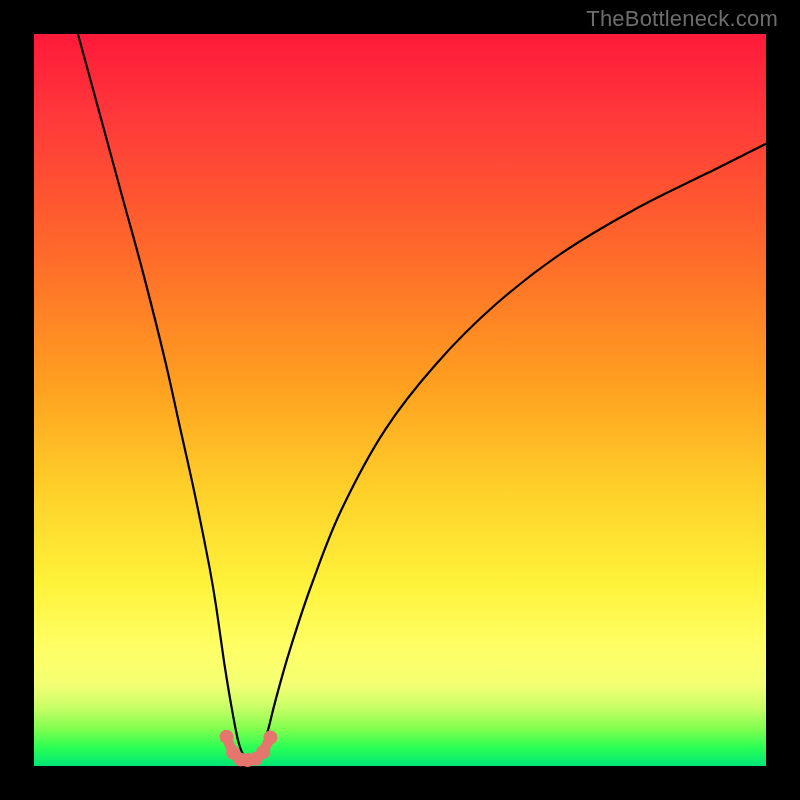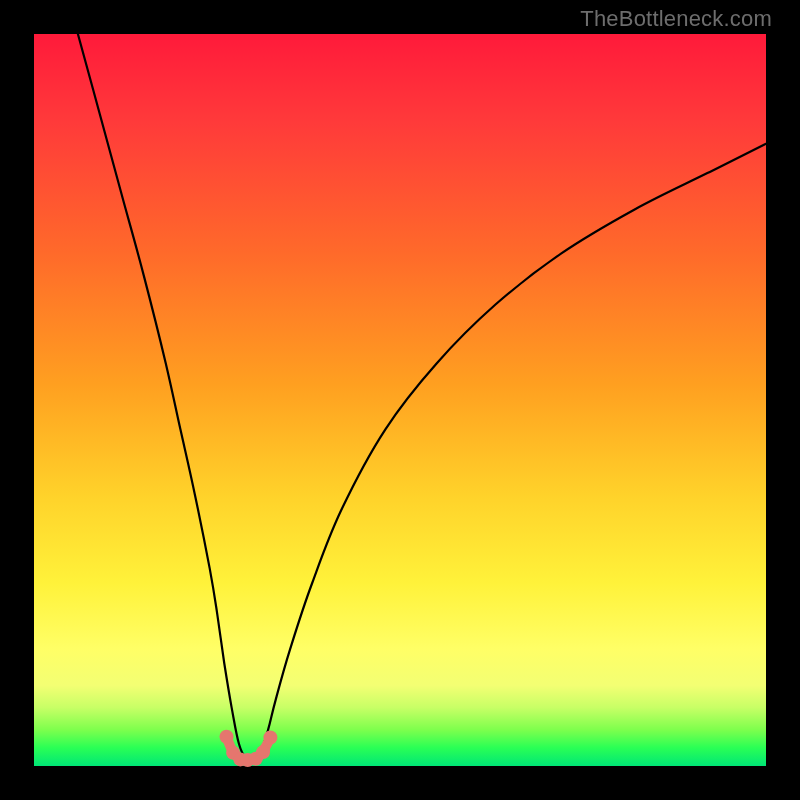--- a/index.html
+++ b/index.html
@@ -38,21 +38,21 @@
       #f3ff73 89%,
       #c8ff66 92%,
       #7fff4d 95%,
       #2aff55 97.5%,
       #00e676 100%
     );
   }
   .watermark {
     position: absolute;
     top: 6px;
-    right: 28px;
+    right: 22px;
     color: #6d6d6d;
     font-size: 22px;
     letter-spacing: 0.2px;
     user-select: none;
   }
   svg.curve {
     position: absolute;
     left: 0;
     top: 0;
     width: 732px;

